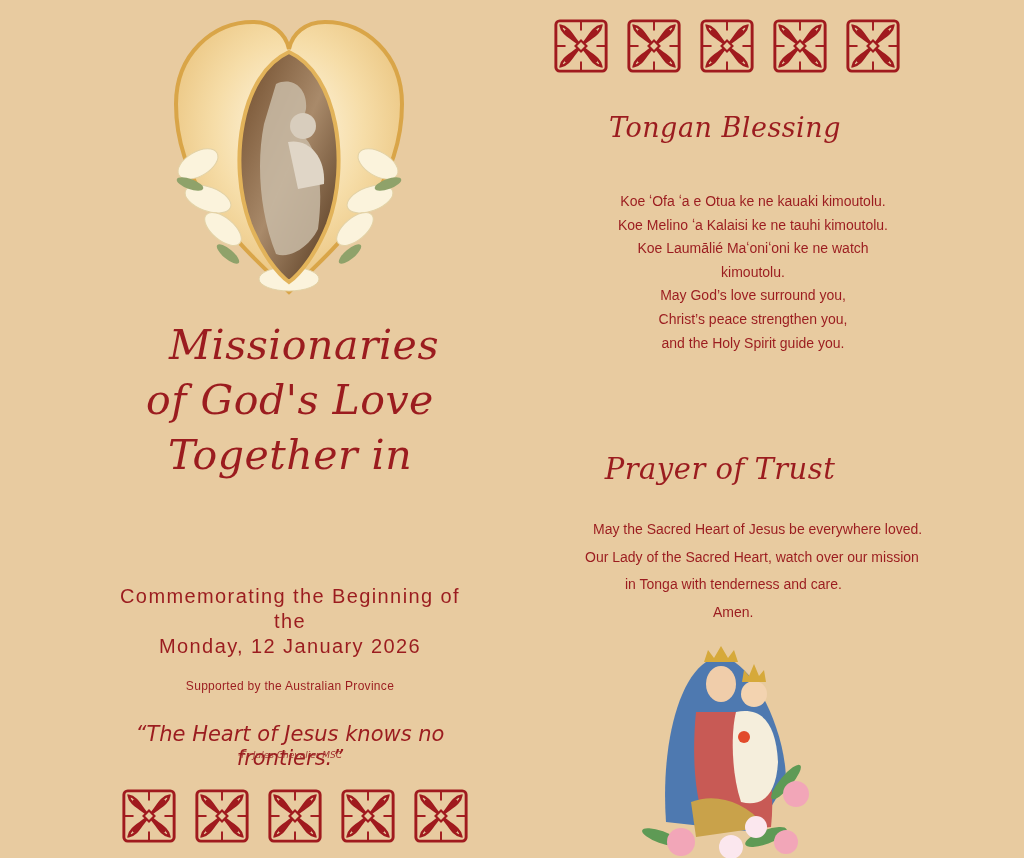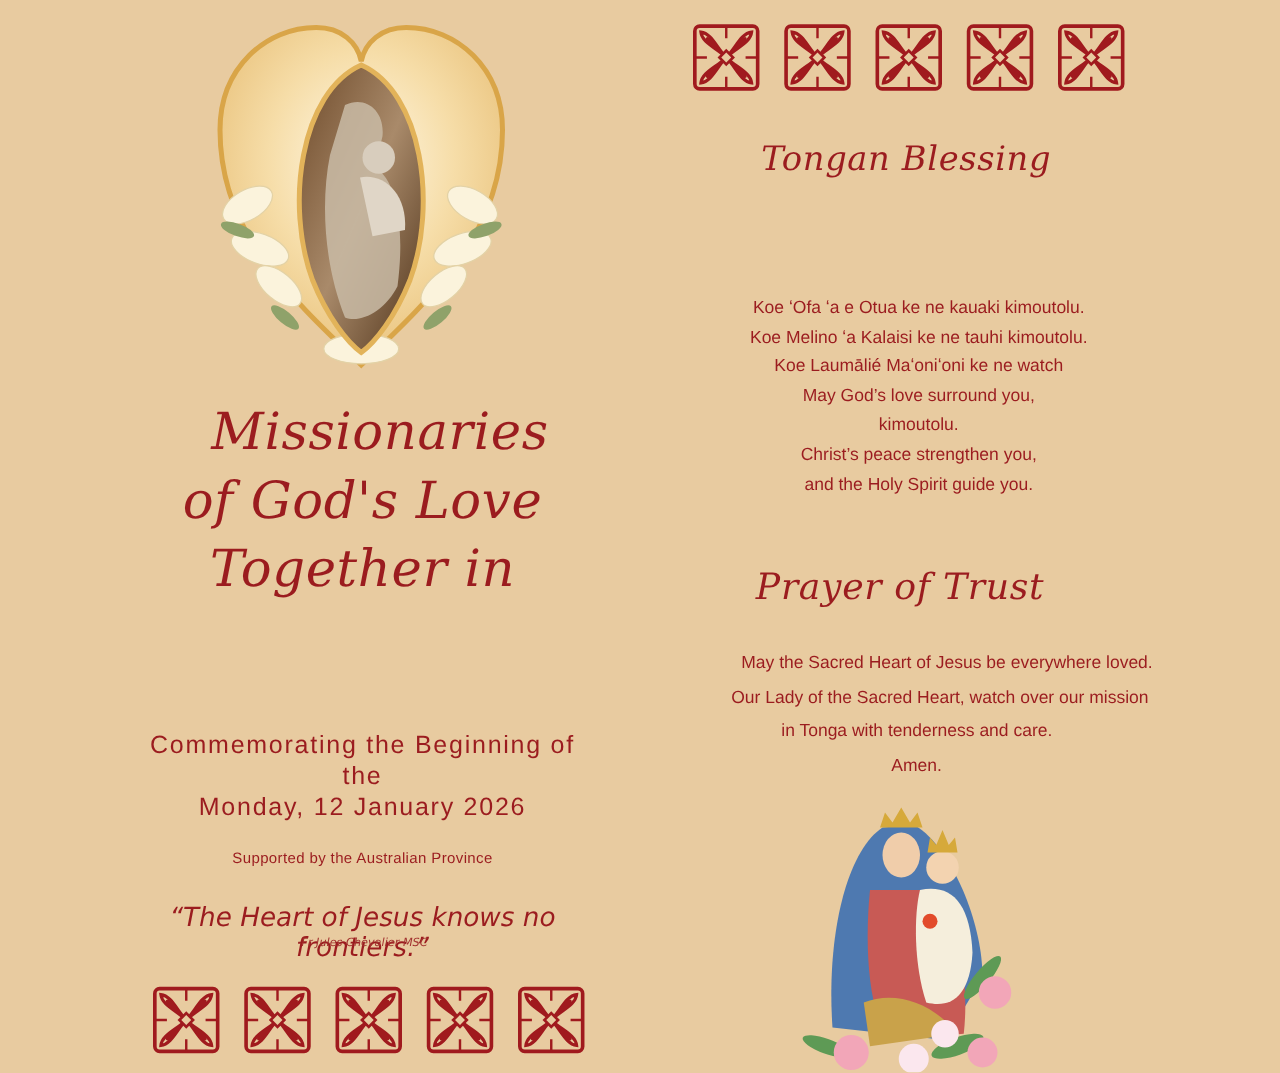--- a/index.html
+++ b/index.html
@@ -44,24 +44,23 @@
   }
   #quote-author {
     left:100px; top:750px; width:380px; text-align:center;
     font-style:italic; font-size:9px; color:#A2322F;
     font-family:"DejaVu Sans", sans-serif;
   }
 
   
   #tongan-heading { left:580px; top:112px; width:290px; text-align:center; font-size:27px; }
   #tongan-body {
-    left:560px; top:190px; width:350px; text-align:center;
+    left:578px; top:190px; width:350px; text-align:center;
     font-size:14px; line-height:23.6px; color:#9B1C1F;
     font-family:"Liberation Sans Narrow","Liberation Sans", sans-serif;
-    margin-top:44px;
   }
   #trust-heading { left:580px; top:452px; width:280px; text-align:center; font-size:29px; }
   #trust-body {
     left:585px; top:516px; width:360px; color:#9B1C1F;
     font-size:14px; line-height:27.5px;
     font-family:"Liberation Sans Narrow","Liberation Sans", sans-serif;
   }
   #trust-body div { white-space:nowrap; }
   #madonna-art { left:636px; top:632px; width:190px; height:226px; }
 </style>
@@ -200,22 +199,22 @@
         <use href="#tapa-tile"></use>
       </svg>
     </div>
 </div>
 
 <div id="tongan-heading" class="abs script">Tongan Blessing</div>
 <div id="tongan-body" class="abs">
   <div>Koe ʻOfa ʻa e Otua ke ne kauaki kimoutolu.</div>
   <div>Koe Melino ʻa Kalaisi ke ne tauhi kimoutolu.</div>
   <div>Koe Laumālié Maʻoniʻoni ke ne watch</div>
+  <div>kimoutolu.</div>
   <div>May God’s love surround you,</div>
-  <div>kimoutolu.</div>
   <div>Christ’s peace strengthen you,</div>
   <div>and the Holy Spirit guide you.</div>
 </div>
 
 <div id="trust-heading" class="abs script">Prayer of Trust</div>
 <div id="trust-body" class="abs">
   <div style="padding-left:8px;">May the Sacred Heart of Jesus be everywhere loved.</div>
   <div>Our Lady of the Sacred Heart, watch over our mission</div>
   <div style="padding-left:40px;">in Tonga with tenderness and care.</div>
   <div style="padding-left:128px;">Amen.</div>

